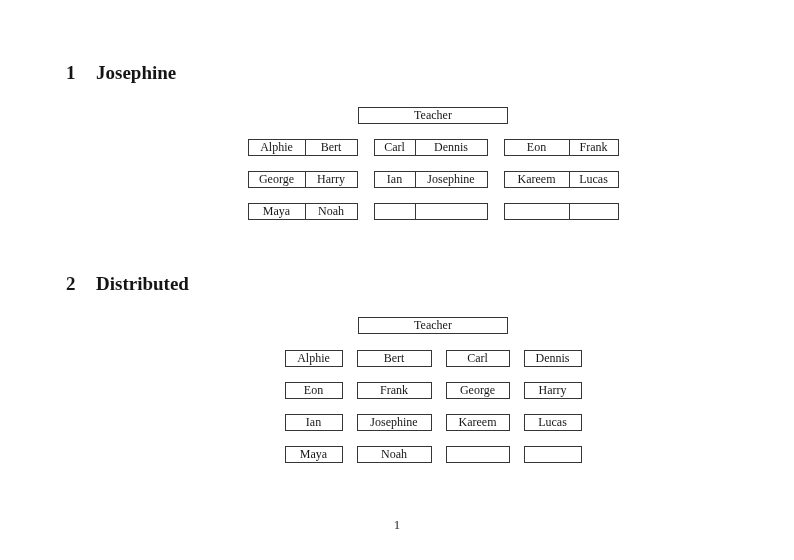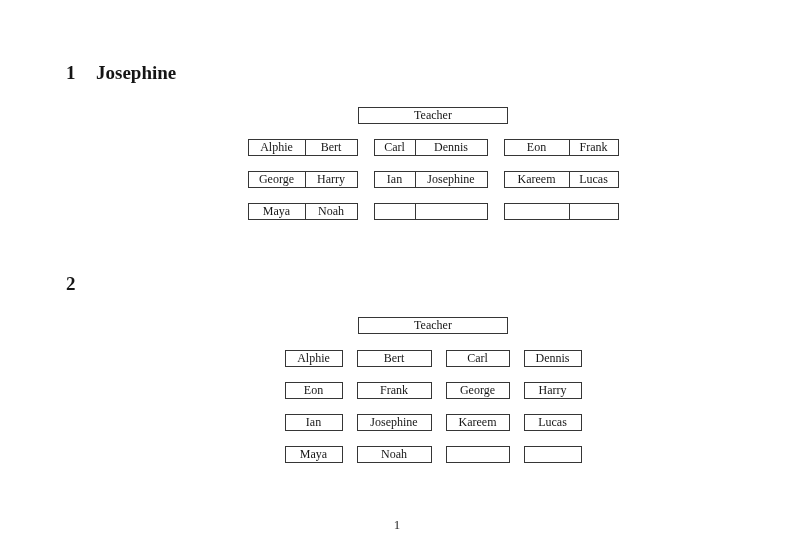--- a/index.html
+++ b/index.html
@@ -107,20 +107,21 @@
       <div class="seat w-c2b"></div>
     </div>
     <div class="box desk">
       <div class="seat first w-c3a"></div>
       <div class="seat w-c3b"></div>
     </div>
   </div>
 
   <h2 class="heading" id="heading-2">
     <span class="sec-num">2</span>
+    <span class="sec-title">Distributed</span>
   </h2>
 
   <div class="row distributed" id="teacher-row-2">
     <div class="box teacher">Teacher</div>
   </div>
 
   <div class="row distributed" id="d-row-1">
     <div class="box sbox w-d1">Alphie</div>
     <div class="box sbox w-d2">Bert</div>
     <div class="box sbox w-d3">Carl</div>

